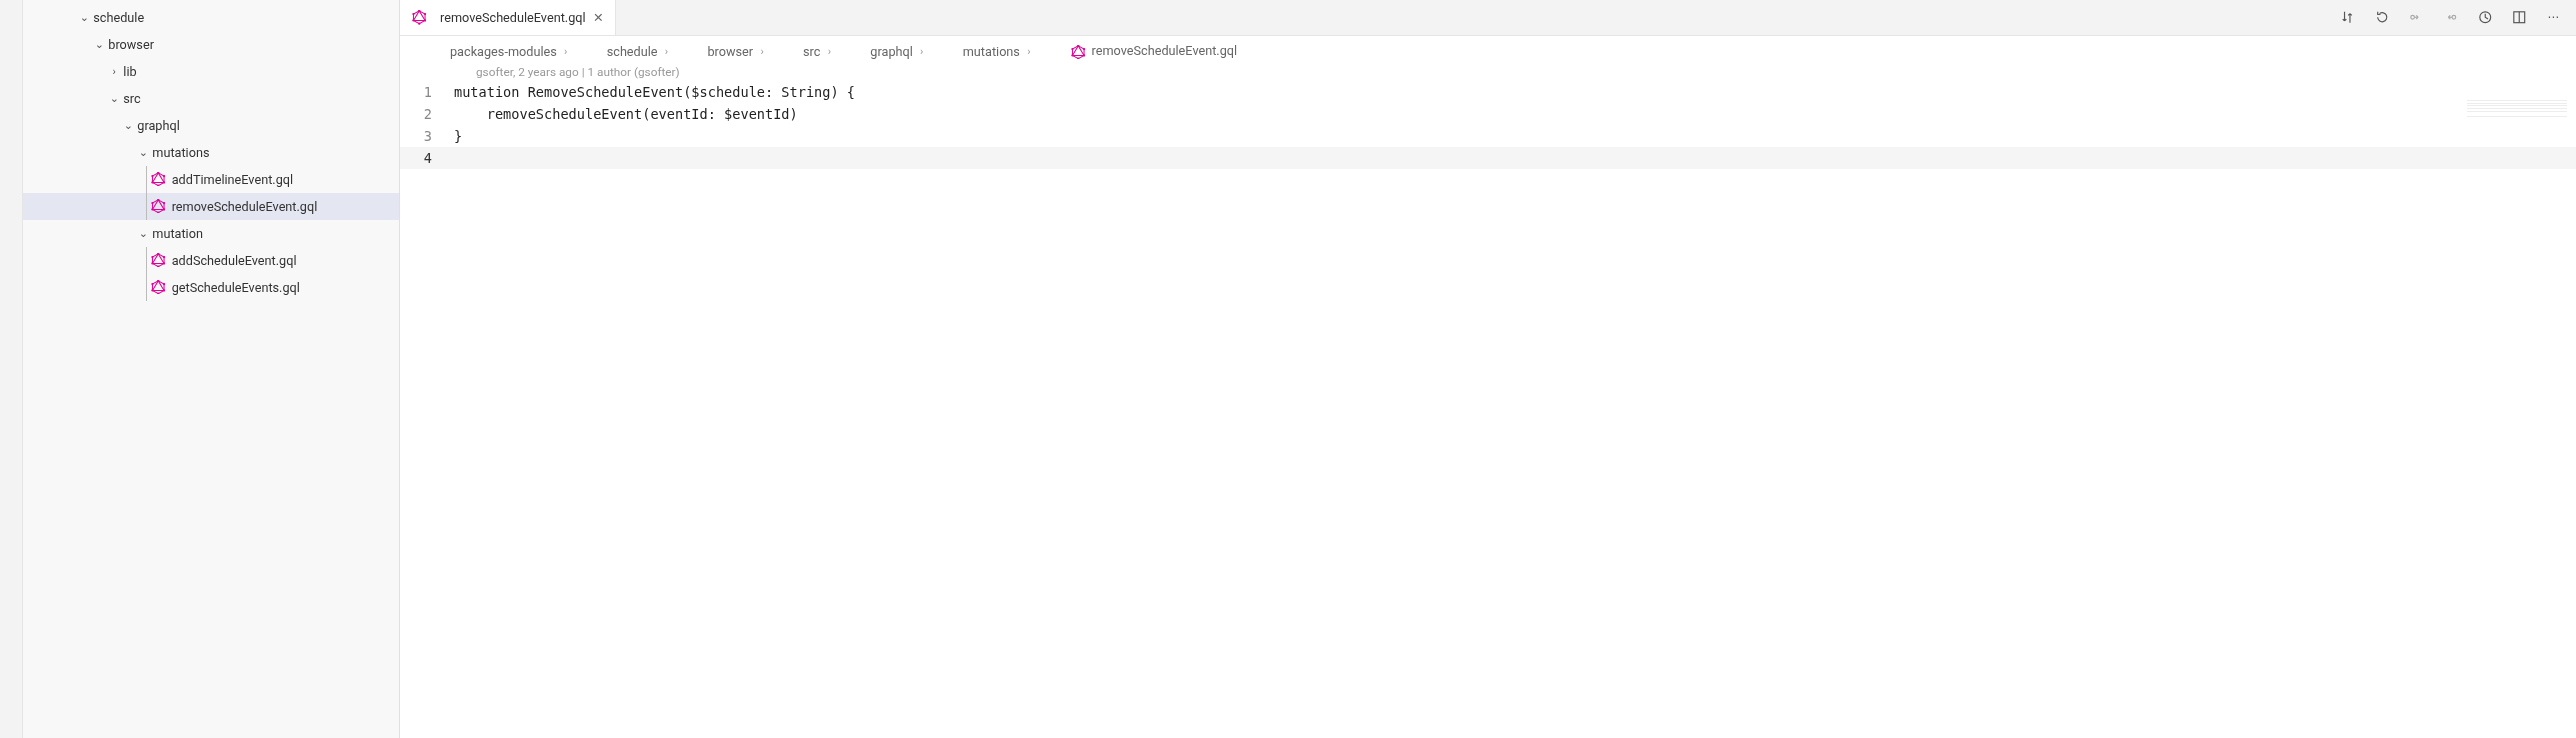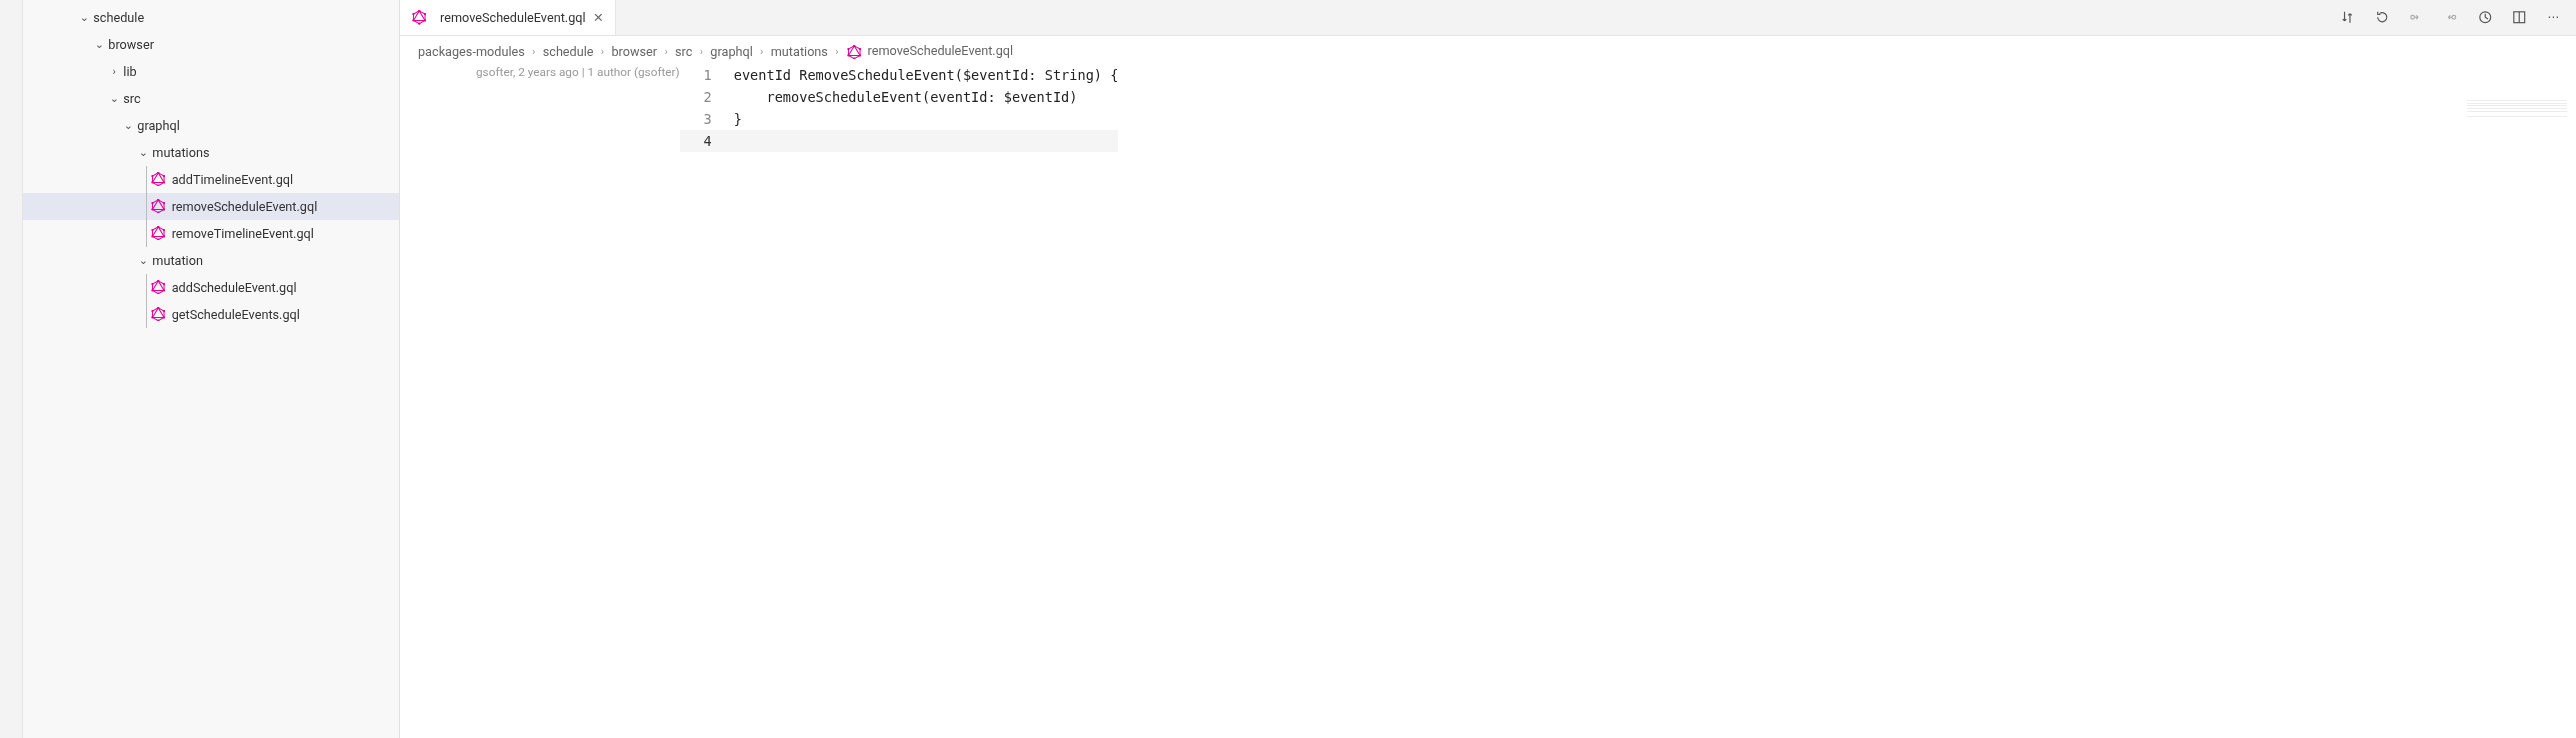--- a/index.html
+++ b/index.html
@@ -104,27 +104,27 @@
 .tab-actions .act { cursor: pointer; display:inline-flex; width:16.3px; height:16.3px; align-items:center; justify-content:center; }
 
 .breadcrumbs {
   display: flex;
   align-items: center;
   gap: 7.3px;
   padding: 7.3px 18px 3.6px 18px;
   font-size: 12.7px;
   color: #666;
 }
-.breadcrumbs .crumb { cursor: pointer; }
+.breadcrumbs .crumb { cursor: pointer; margin-left: 32px; }
 .breadcrumbs .sep { color: #999; font-size: 11px; }
 
 .code-area {
   flex: 1;
   display: flex;
-  flex-direction: row;
+  flex-direction: column;
   position: relative;
 }
 .code-meta {
   padding: 1.8px 0 1.8px 76px;
   font-size: 11.8px;
   color: #999;
   font-style: normal;
 }
 .code-lines {
   font-family: "SF Mono", Menlo, Consolas, monospace;
@@ -217,40 +217,20 @@
             <circle cx="50" cy="6" r="8"></circle>
             <circle cx="90" cy="28" r="8"></circle>
             <circle cx="90" cy="72" r="8"></circle>
             <circle cx="50" cy="94" r="8"></circle>
             <circle cx="10" cy="72" r="8"></circle>
             <circle cx="10" cy="28" r="8"></circle>
           </g>
         </svg>
       </span>
       <span>removeScheduleEvent.gql</span>
-    </div>
-    <div class="tree-row" style="--indent: 127px;">
-      <span class="file-icon gql-icon">
-        <span class="bar"></span>
-        <svg viewBox="0 0 100 100">
-          <g fill="none" stroke="#e10098" stroke-width="7">
-            <polygon points="50,6 90,28 90,72 50,94 10,72 10,28"></polygon>
-            <polygon points="50,6 90,72 10,72"></polygon>
-          </g>
-          <g fill="#e10098">
-            <circle cx="50" cy="6" r="8"></circle>
-            <circle cx="90" cy="28" r="8"></circle>
-            <circle cx="90" cy="72" r="8"></circle>
-            <circle cx="50" cy="94" r="8"></circle>
-            <circle cx="10" cy="72" r="8"></circle>
-            <circle cx="10" cy="28" r="8"></circle>
-          </g>
-        </svg>
-      </span>
-      <span>removeTimelineEvent.gql</span>
     </div>
     <div class="tree-row" style="--indent: 113px;">
       <span class="tree-chevron">⌄</span>
       <span>mutation</span>
     </div>
     <div class="tree-row" style="--indent: 127px;">
       <span class="file-icon gql-icon">
         <span class="bar"></span>
         <svg viewBox="0 0 100 100">
           <g fill="none" stroke="#e10098" stroke-width="7">
@@ -385,21 +365,21 @@
             </g>
           </svg>
         </span><span>removeScheduleEvent.gql</span></span>
     </div>
 
   <div class="code-area">
     <div class="code-meta">gsofter, 2 years ago | 1 author (gsofter)</div>
     <div class="code-lines" id="code-lines">
         <div class="code-line">
           <div class="gutter">1</div>
-          <div class="code-text">eventId RemoveScheduleEvent($eventId: String) {</div>
+          <div class="code-text">mutation RemoveScheduleEvent($schedule: String) {</div>
         </div>
         <div class="code-line">
           <div class="gutter">2</div>
           <div class="code-text">    removeScheduleEvent(eventId: $eventId)</div>
         </div>
         <div class="code-line">
           <div class="gutter">3</div>
           <div class="code-text">}</div>
         </div>
         <div class="code-line current">

